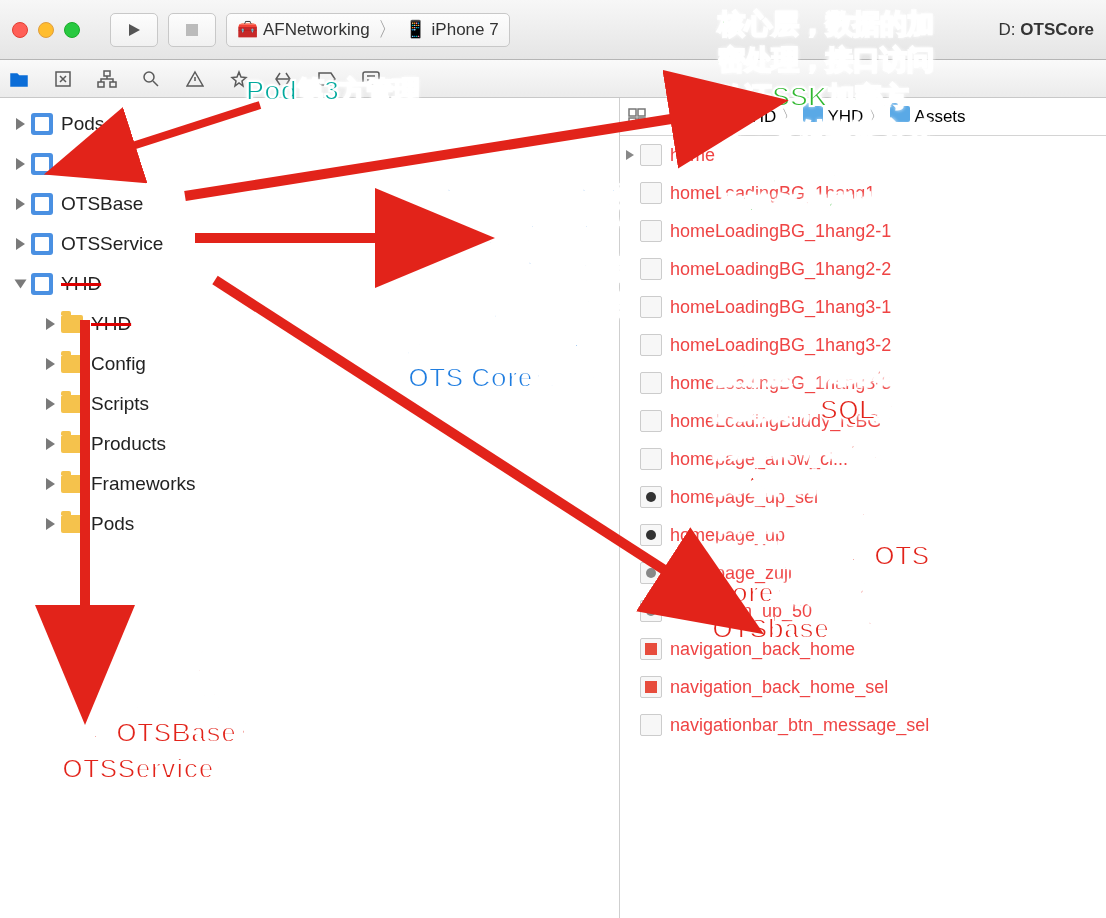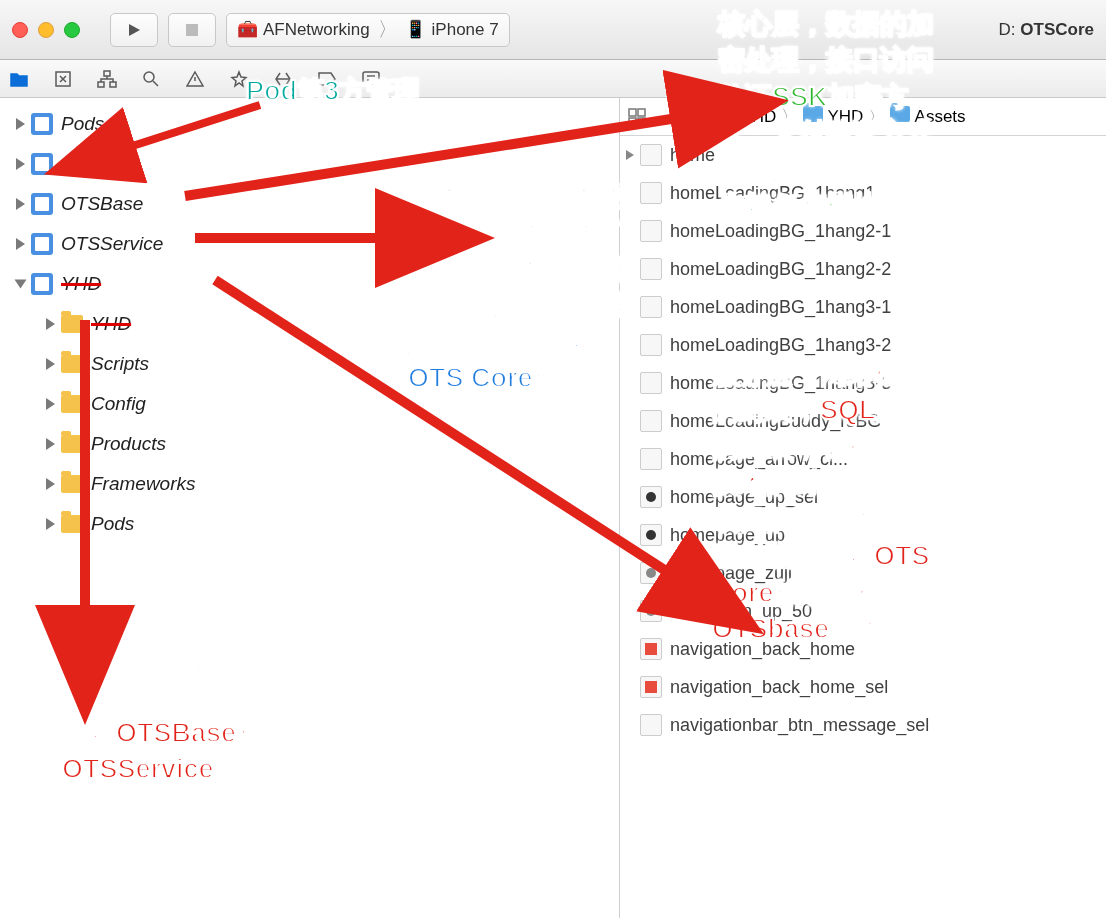--- a/index.html
+++ b/index.html
@@ -19,40 +19,40 @@
 .tb-right { color:#333; font-size:17px; }
 
 
 .tabbar { height: 38px; background: linear-gradient(#fafafa,#ebebeb); border-bottom:1px solid #c8c8c8; display:flex; align-items:center; padding: 0 8px; gap: 22px;}
 .tabicon { width:22px; height:22px; display:flex; align-items:center; justify-content:center; }
 .tabicon svg { stroke:#5a5a5a; fill:none; stroke-width:1.5;}
 .tabicon.active svg { stroke:#0b6dd7; fill:#0b6dd7;}
 
 
 .split { display:flex; height: calc(918px - 60px - 38px); }
-.left { width: 620px; background:#fff; border-right:1px solid #cfcfcf; position:relative;font-style:italic;}
+.left { width: 620px; background:#fff; border-right:1px solid #cfcfcf; position:relative;}
 .right { flex:1; background:#fff; position:relative;}
 
 
 .tree { padding-top: 6px; font-size: 19px; color:#222;}
 .row { display:flex; align-items:center; height:40px; cursor:default;}
 .disc { width:0;height:0; border-top:6px solid transparent; border-bottom:6px solid transparent; border-left:9px solid #7a7a7a; margin: 0 6px 0 2px;}
 .disc.open { transform: rotate(90deg);}
 .projicon { width:22px; height:22px; background:#4a90e2; border-radius:3px; margin-right:8px; position:relative;}
 .projicon::after{content:"";position:absolute;inset:4px;background:#fff;border-radius:1px;}
 .folder { width:22px; height:18px; background:#f5c24c; border-radius:2px; margin-right:8px; position:relative;}
 .folder::before{content:"";position:absolute;top:-4px;left:0;width:10px;height:4px;background:#f5c24c;border-radius:2px 2px 0 0;}
 .strike { text-decoration: line-through; text-decoration-color:#d00; text-decoration-thickness:3px;}
 .indent1{padding-left:14px;} .indent2{padding-left:44px;}
 
 
 .righthdr { height:38px; border-bottom:1px solid #d4d4d4; display:flex; align-items:center; padding:0 6px; gap:8px; font-size:17px;}
 .crumb-folder{ width:20px;height:16px;background:#5aa9e6;border-radius:2px;display:inline-block;position:relative;}
 .crumb-folder::before{content:"";position:absolute;top:-3px;left:0;width:8px;height:3px;background:#5aa9e6;border-radius:2px 2px 0 0;}
-.rlist { font-size:18px; color:#404040;}
+.rlist { font-size:18px; color:#ef4444;}
 .rrow { display:flex; align-items:center; height:38px; padding-left:6px;}
 .rdisc { width:0;height:0;border-top:5px solid transparent;border-bottom:5px solid transparent;border-left:8px solid #888;margin-right:6px;}
 .rdisc.none{visibility:hidden;}
 .thumb{width:22px;height:22px;border:1px solid #ccc;background:#f7f7f7;margin-right:8px;border-radius:2px;}
 .thumb .inner{width:10px;height:10px;margin:5px auto;border-radius:50%;}
 .thumb.gray .inner{background:#888;}
 .thumb.dark .inner{background:#333;}
 .thumb.red .inner{background:#e74c3c;border-radius:0;width:12px;height:12px;margin:4px auto;}
 
 
@@ -180,26 +180,26 @@
           <span class="strike">YHD</span>
         </div>
         <div class="row indent2">
           <div class="disc "></div>
           <div class="folder"></div>
           <span class="strike">YHD</span>
         </div>
         <div class="row indent2">
           <div class="disc "></div>
           <div class="folder"></div>
+          <span>Config</span>
+        </div>
+        <div class="row indent2">
+          <div class="disc "></div>
+          <div class="folder"></div>
           <span>Scripts</span>
-        </div>
-        <div class="row indent2">
-          <div class="disc "></div>
-          <div class="folder"></div>
-          <span>Config</span>
         </div>
         <div class="row indent2">
           <div class="disc "></div>
           <div class="folder"></div>
           <span>Products</span>
         </div>
         <div class="row indent2">
           <div class="disc "></div>
           <div class="folder"></div>
           <span>Frameworks</span>

